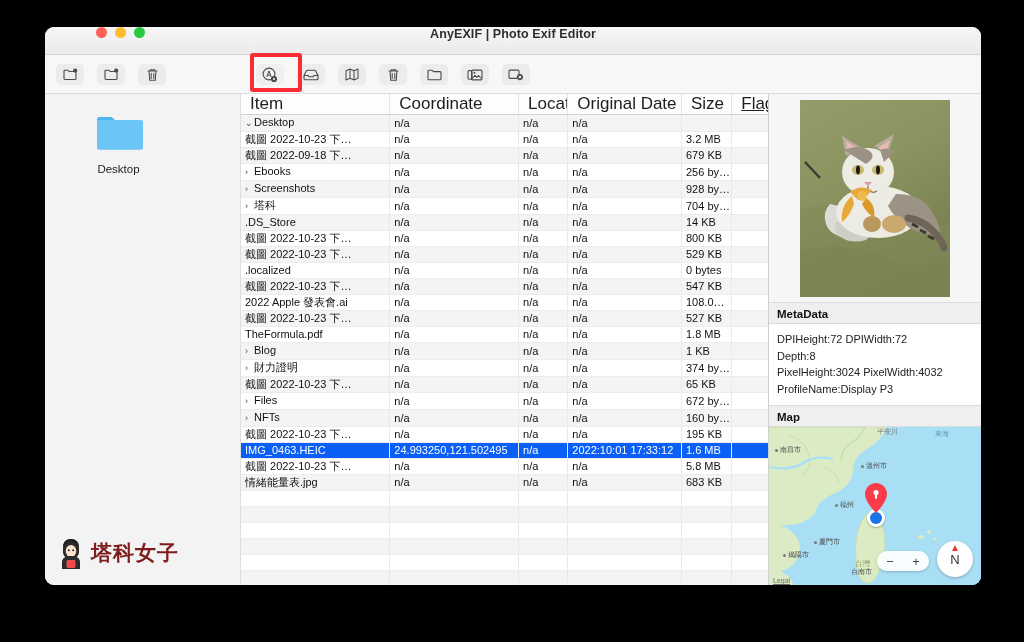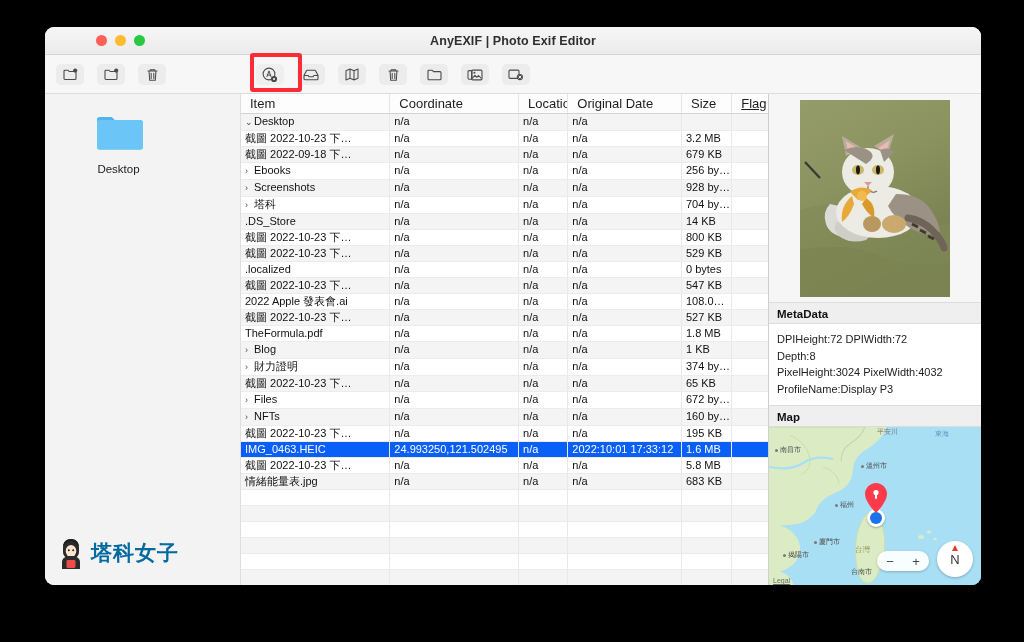--- a/index.html
+++ b/index.html
@@ -21,21 +21,21 @@
     box-shadow: 0 10px 40px rgba(0,0,0,.55);
     display: flex; flex-direction: column;
   }
 
   
   #titlebar {
     height: 28px; flex: 0 0 28px;
     background: linear-gradient(#f6f6f6, #ebebeb);
     border-bottom: 1px solid #d6d6d6;
     position: relative;
-    display: flex; align-items: center; padding-left: 40px;
+    display: flex;  padding-left: 40px;
   }
   #traffic { display: flex; gap: 8px; margin-left: 11px; }
   .tl { width: 11px; height: 11px; border-radius: 50%; }
   .tl.red    { background: #ff5f57; }
   .tl.yellow { background: #febc2e; }
   .tl.green  { background: #28c840; }
   #win-title {
     position: absolute; left: 0; right: 0; text-align: center;
     font-size: 12.5px; color: #2e2e2e; font-weight: 600;
     letter-spacing: .1px;
@@ -81,35 +81,35 @@
     width: 95px; text-align: center;
   }
   #folder-label {
     margin-top: 7px; font-size: 11.5px; color: #1c1c1c;
   }
   #watermark {
     position: absolute; left: 12px; bottom: 15px;
     display: flex; align-items: center; gap: 6px;
   }
   #wm-text {
-    font-size: 21px; font-weight: 700; color: #0369a1;
+    font-size: 21px; font-weight: 700; color: #7f1d1d;
     letter-spacing: 1px;
   }
 
   
   #table-wrap {
     flex: 1 1 auto; min-width: 0;
     background: #fff;
     display: flex; flex-direction: column;
     border-right: 1px solid #cfcfcf;
   }
   table.grid { width: 100%; border-collapse: collapse; table-layout: fixed; }
   table.grid th {
     height: 19px;
-    font-size: 13px; font-weight: 400; color: #1d1d1d;
+    font-size: 17px; font-weight: 400; color: #1d1d1d;
     text-align: left;
     background: #fdfdfd;
     border-bottom: 1px solid #d3d3d3;
     border-right: 1px solid #e4e4e4;
     padding: 0 0 0 9px;
     white-space: nowrap; overflow: hidden;
   }
   table.grid th:last-child { border-right: none; text-decoration: underline; }
   table.grid td {
     height: 15px;
@@ -669,21 +669,21 @@
 
         <div id="map-labels">
             <span class="maplabel" style="left: 6px; top: 18px;"><span class="dot"></span>南昌市</span>
             <span class="maplabel" style="left: 92px; top: 34px;"><span class="dot"></span>溫州市</span>
             <span class="maplabel" style="left: 66px; top: 73px;"><span class="dot"></span>福州</span>
             <span class="maplabel" style="left: 45px; top: 110px;"><span class="dot"></span>廈門市</span>
             <span class="maplabel" style="left: 14px; top: 123px;"><span class="dot"></span>揭陽市</span>
             <span class="maplabel" style="left: 82px; top: 140px;">台南市</span>
           </div>
 
-        <span class="maplabel" style="left:86px;top:118px;color:#8a9a5e;font-size:7.5px">台灣</span>
+        <span class="maplabel" style="left:86px;top:132px;color:#8a9a5e;font-size:7.5px">台灣</span>
 
         <div id="bluedot">
             <i></i>
           </div>
         <svg id="pin" viewBox="0 0 22 30">
           <path d="M11 0C5 0 0 5 0 11c0 8 11 19 11 19s11-11 11-19c0-6-5-11-11-11z" fill="#fb3b49"></path>
           <circle cx="11" cy="9.5" r="2.6" fill="#fff"></circle>
           <rect x="10" y="10" width="2" height="6" rx="1" fill="#fff"></rect>
         </svg>
 

